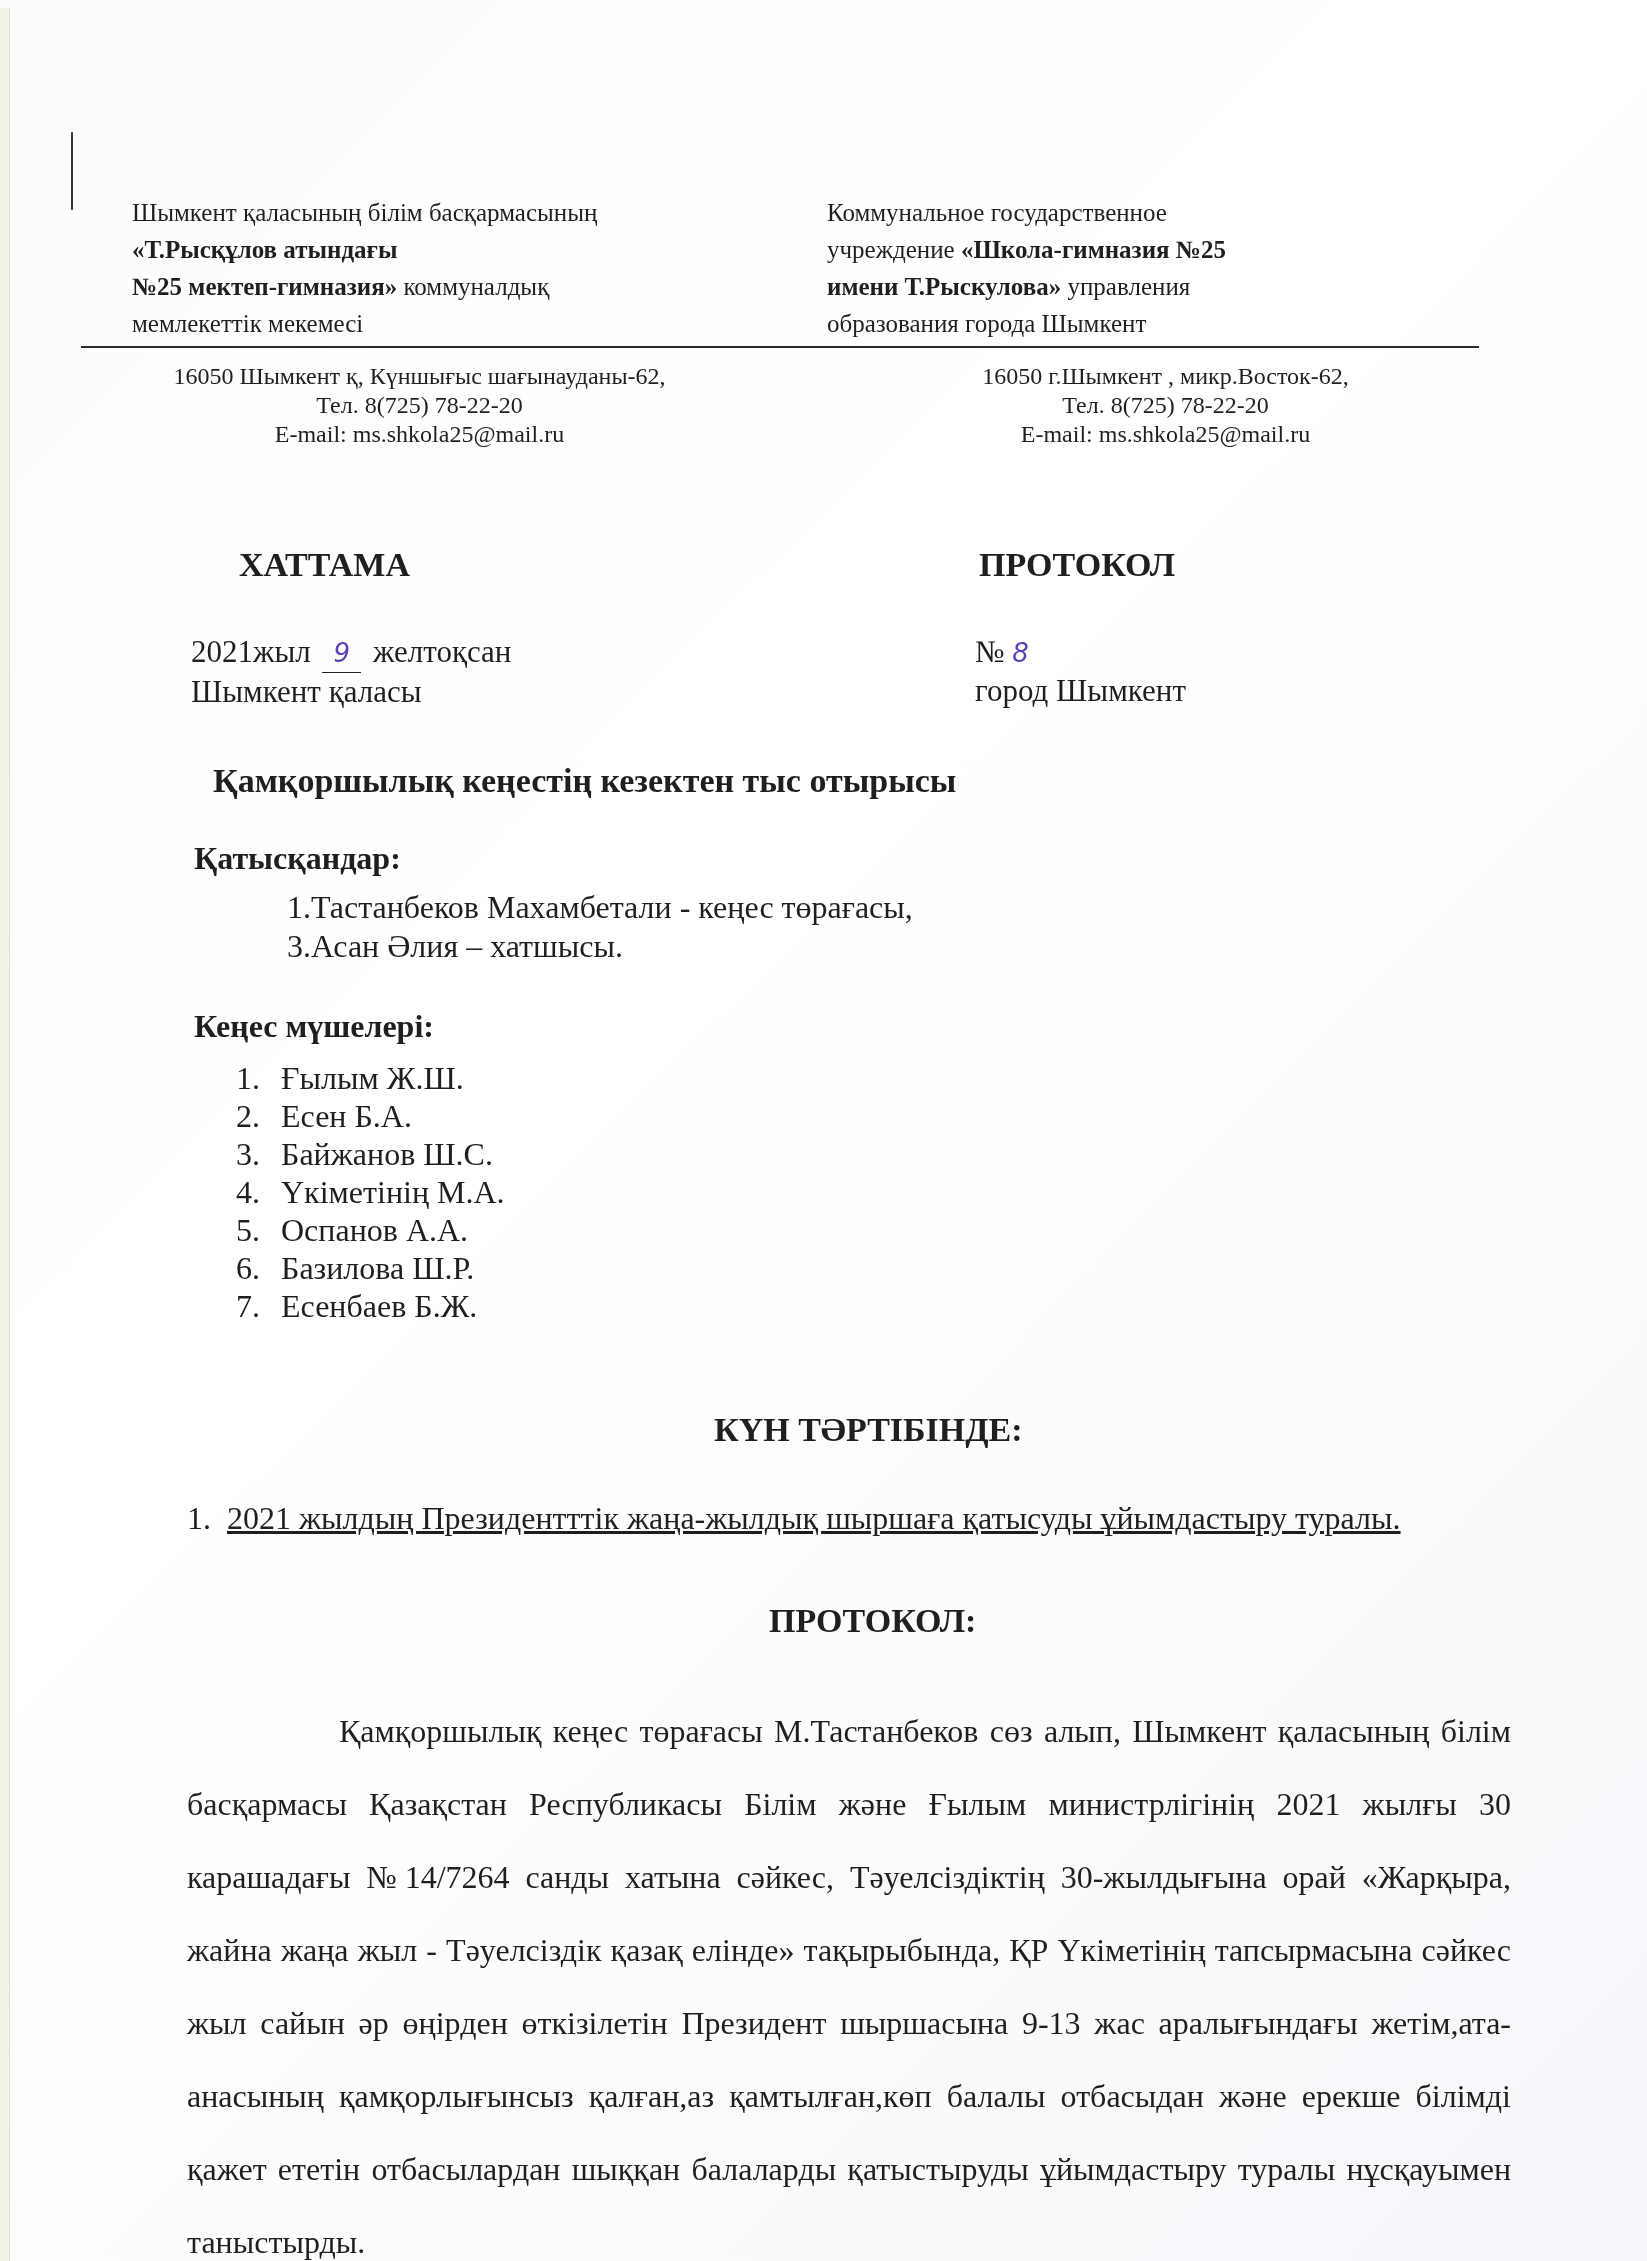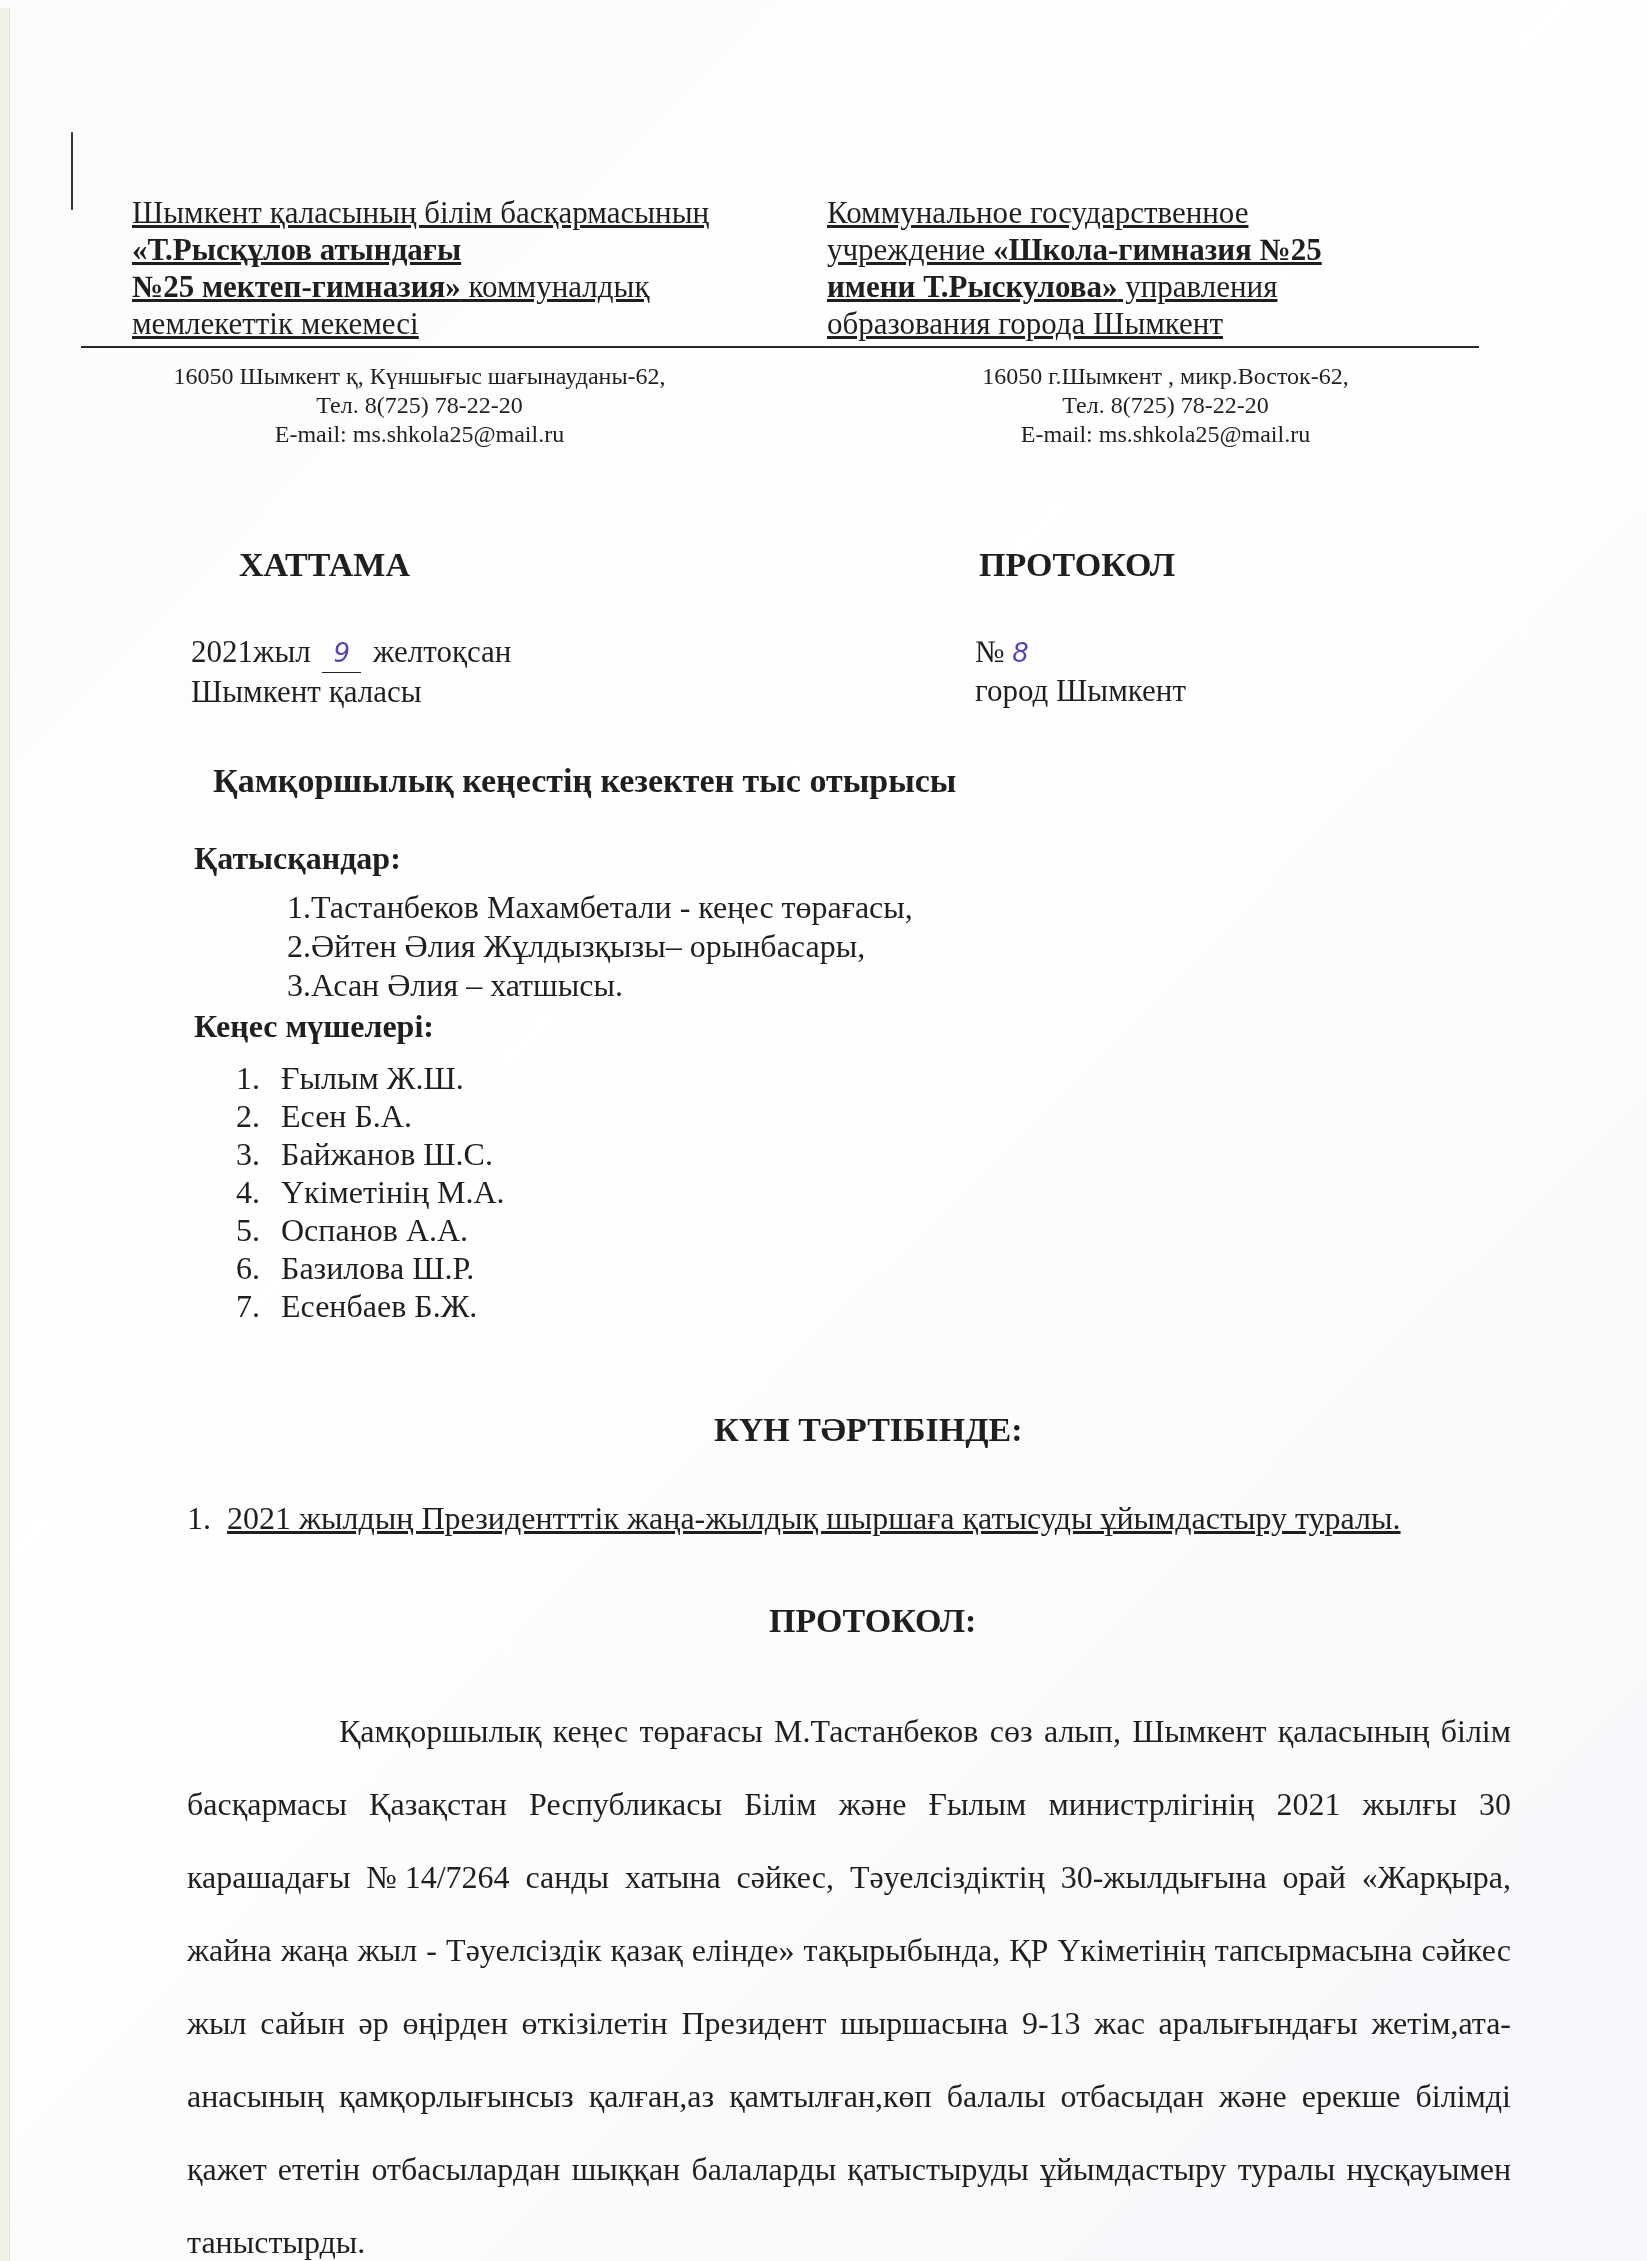--- a/index.html
+++ b/index.html
@@ -16,21 +16,21 @@
     background: linear-gradient(135deg, #fbfbfe 0%, #ffffff 40%, #f7f7fb 100%);
   }
   .edge-strip {
     position: absolute; left: 0; top: 7.8px; width: 9px; height: 2253px;
     background: #f1f1e6; border-right: 0.6px solid #e3e3d8;
   }
   .binder-mark {
     position: absolute; left: 71px; top: 132px; width: 1.9px; height: 78px;
     background: #333; border-radius: 1.3px;
   }
-  .hdr-col { position: absolute; font-size: 31px; line-height: 37px; text-decoration: underline; }
+  .hdr-col { position: absolute; font-size: 25px; line-height: 37px; }
   .hdr-left { left: 132px; top: 194px; width: 710px; }
   .hdr-right { left: 827px; top: 194px; width: 710px; }
   .hdr-col .bold { font-weight: bold; }
   .hdr-rule {
     position: absolute; top: 346px; height: 1.9px; background: #2a2a2a;
   }
   .rule-left { left: 81px; width: 756px; }
   .rule-right { left: 807px; width: 672px; }
   .addr {
     position: absolute; font-size: 24px; line-height: 29px; text-align: center;
@@ -130,21 +130,20 @@
       <span class="handwritten">8</span>
     </div>
     <div>город  Шымкент</div>
   </div>
 
   <div class="meeting-title">Қамқоршылық кеңестің кезектен тыс отырысы</div>
 
   <div class="section-label lbl-participants">Қатысқандар:</div>
   <div class="participants">
     <div>1.Тастанбеков Махамбетали - кеңес төрағасы,</div>
-    <div>2.Әйтен Әлия Жұлдызқызы– орынбасары,</div>
     <div>3.Асан Әлия – хатшысы.</div>
   </div>
 
   <div class="section-label lbl-members">Кеңес мүшелері:</div>
   <div class="members">
     <div><span class="num">1.</span><span>Ғылым Ж.Ш.</span></div>
     <div><span class="num">2.</span><span>Есен  Б.А.</span></div>
     <div><span class="num">3.</span><span>Байжанов Ш.С.</span></div>
     <div><span class="num">4.</span><span>Үкіметінің М.А.</span></div>
     <div><span class="num">5.</span><span>Оспанов А.А.</span></div>

